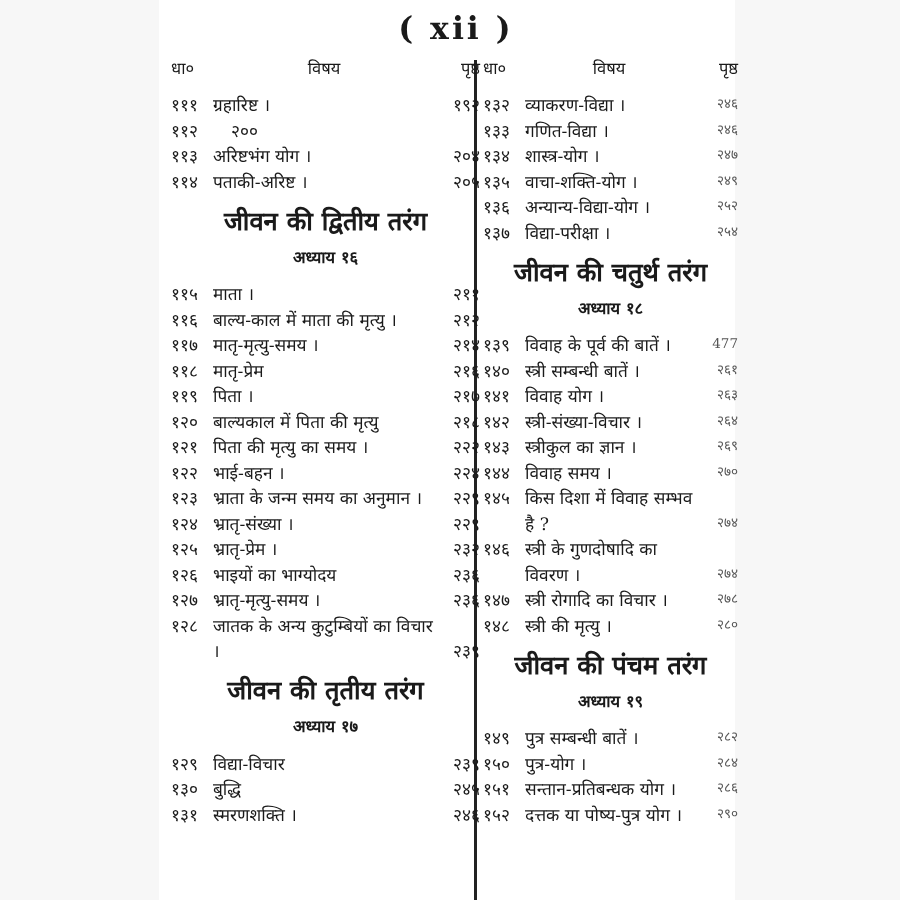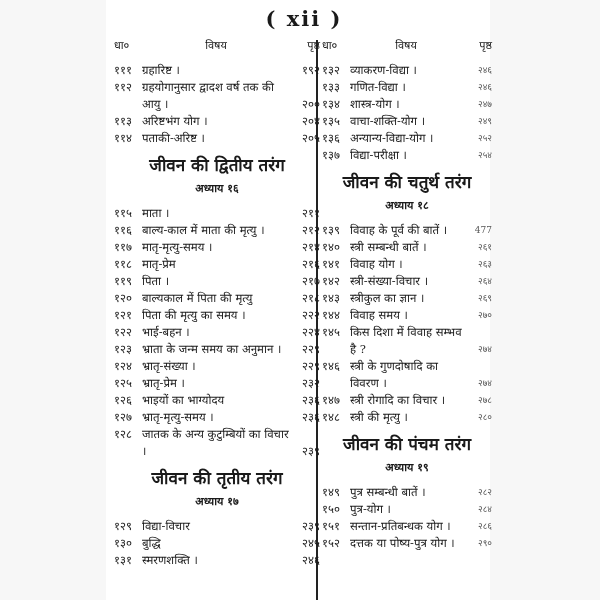--- a/index.html
+++ b/index.html
@@ -52,21 +52,20 @@
     <span class="c-pg">पृष्ठ</span>
   </div>
   <div>
       <div class="row">
         <span class="num">१११</span>
         <span class="txt">ग्रहारिष्ट ।</span>
         <span class="pg">१९२</span>
       </div>
       <div class="row">
         <span class="num">११२</span>
-        <span class="txt">ग्रहयोगानुसार द्वादश वर्ष तक की आयु ।</span>
         <span class="pg">२००</span>
       </div>
       <div class="row">
         <span class="num">११३</span>
         <span class="txt">अरिष्टभंग योग ।</span>
         <span class="pg">२०४</span>
       </div>
       <div class="row">
         <span class="num">११४</span>
         <span class="txt">पताकी-अरिष्ट ।</span>

